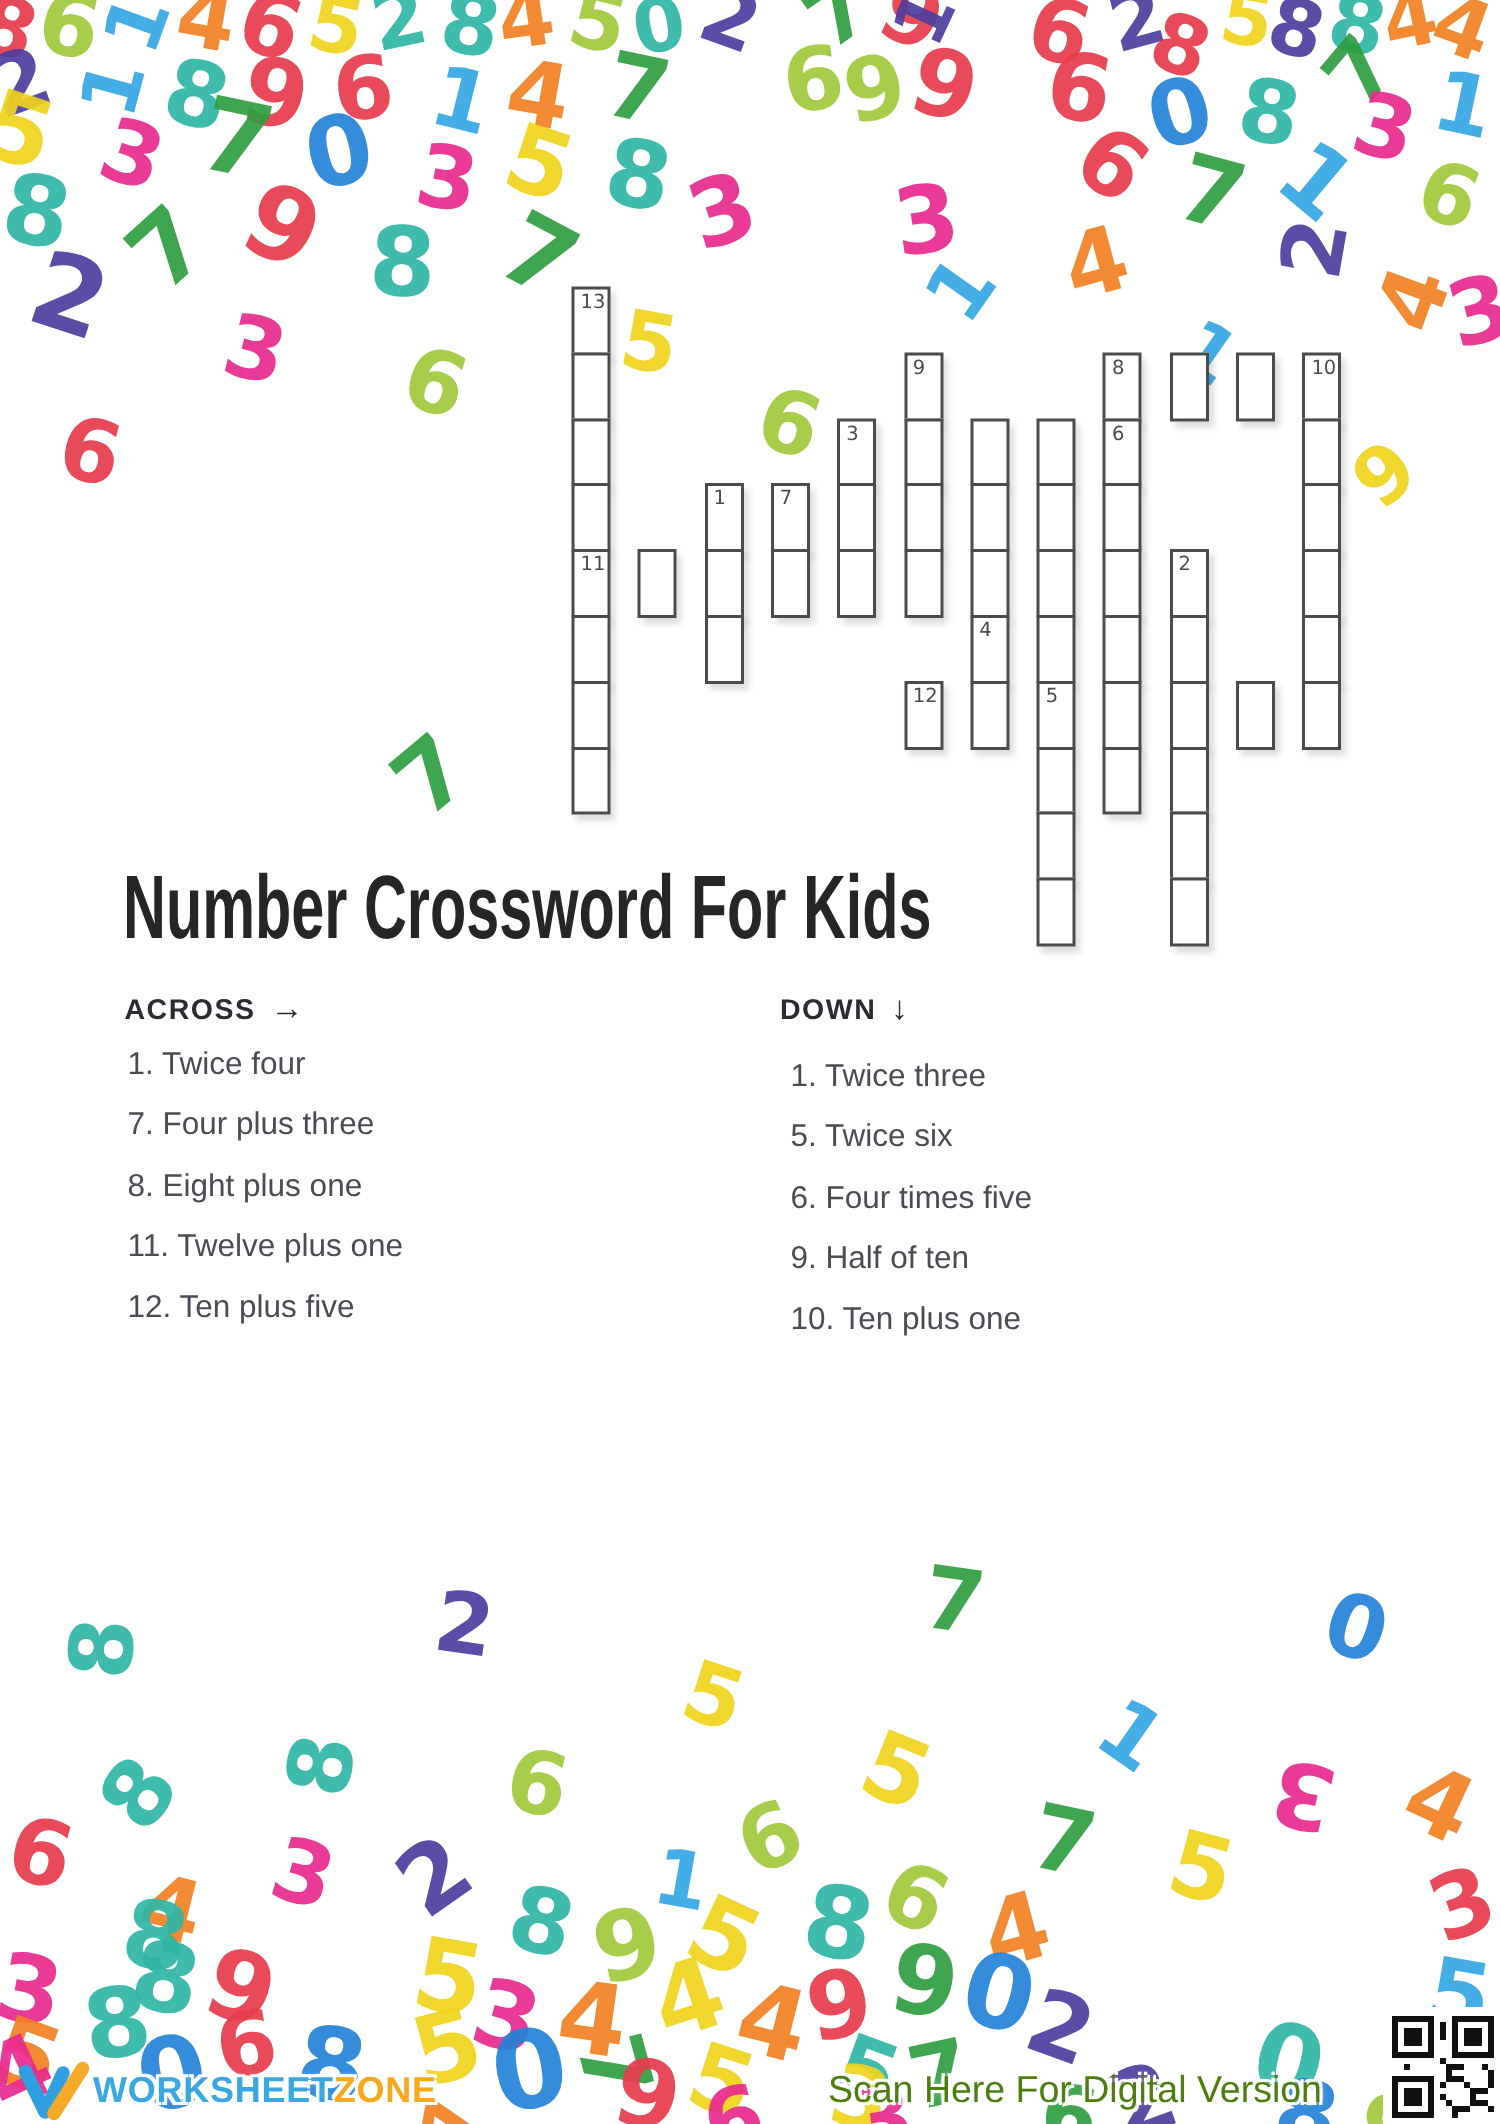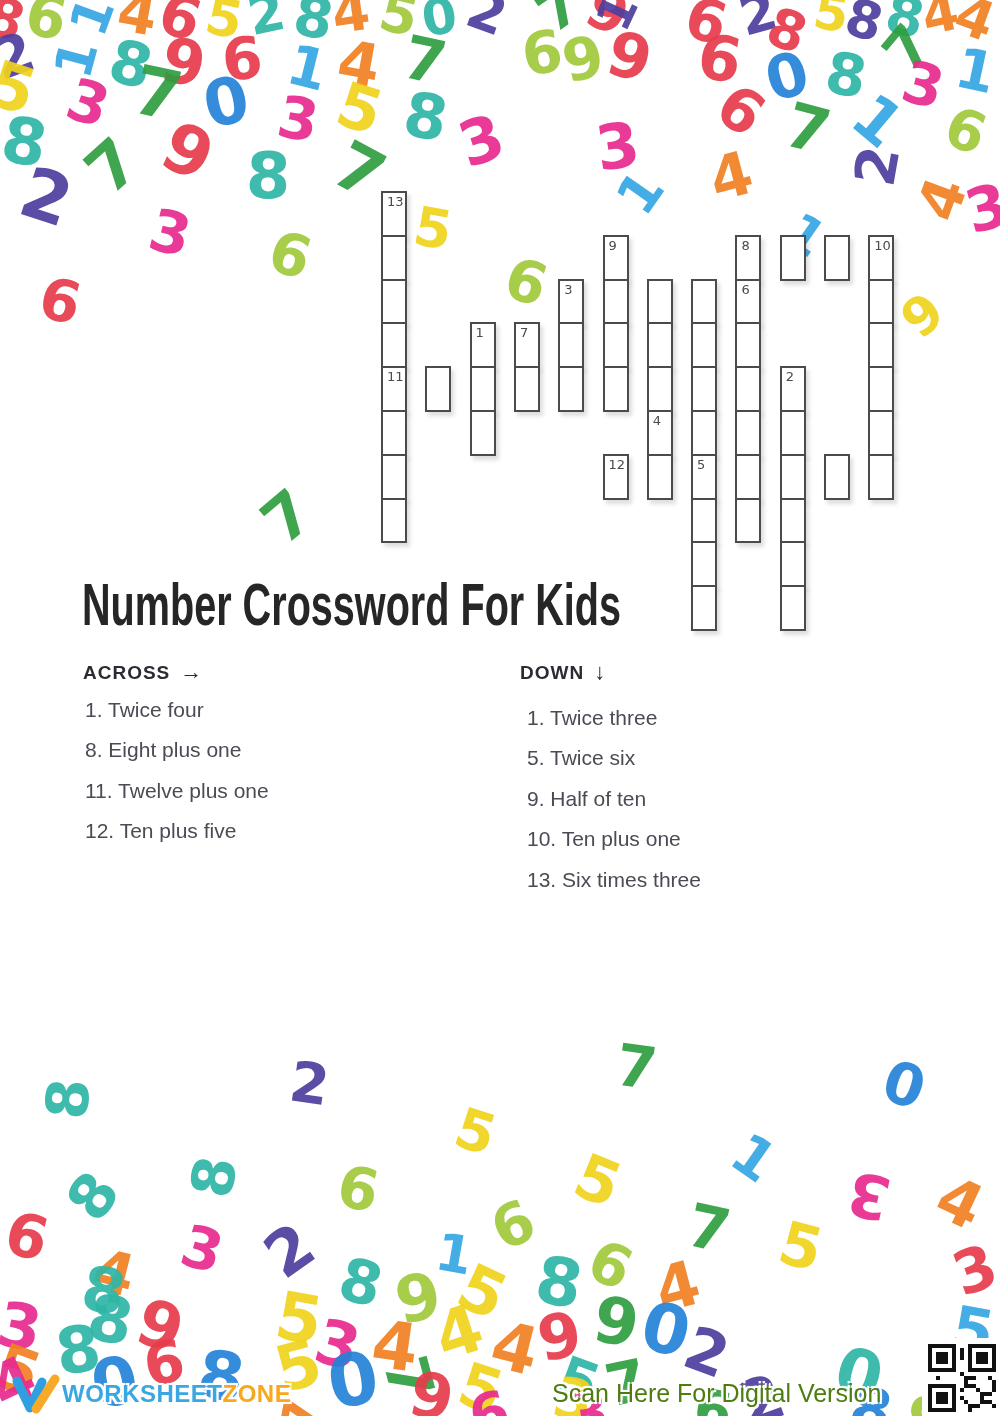--- a/index.html
+++ b/index.html
@@ -270,30 +270,31 @@
 
   <div class="cluehead" style="left:83px;top:659px;">
     <span>ACROSS</span><span class="arrow">→</span>
   </div>
   <div class="cluehead" style="left:520px;top:659px;">
     <span>DOWN</span><span class="arrow">↓</span>
   </div>
 
   <div class="cluelist" style="left:85px;top:690px;" id="acrossList">
       <div class="clue">1. Twice four</div>
+      <div class="clue">7. Four plus three</div>
       <div class="clue">8. Eight plus one</div>
       <div class="clue">11. Twelve plus one</div>
       <div class="clue">12. Ten plus five</div>
     </div>
   <div class="cluelist" style="left:527px;top:698px;" id="downList">
       <div class="clue">1. Twice three</div>
       <div class="clue">5. Twice six</div>
+      <div class="clue">6. Four times five</div>
       <div class="clue">9. Half of ten</div>
       <div class="clue">10. Ten plus one</div>
-      <div class="clue">13. Six times three</div>
     </div>
 
   <div id="brand">
     <svg width="50" height="40" viewBox="0 0 50 40">
       <path d="M5 7 L18 34 L30 8" fill="none" stroke="#2f9fe0" stroke-width="9" stroke-linecap="round" stroke-linejoin="round"></path>
       <path d="M24 35 L43 5" fill="none" stroke="#f7a928" stroke-width="9" stroke-linecap="round"></path>
     </svg>
     <span class="btxt w1">WORKSHEET</span>
       <span class="btxt w2">ZONE</span>
   </div>

